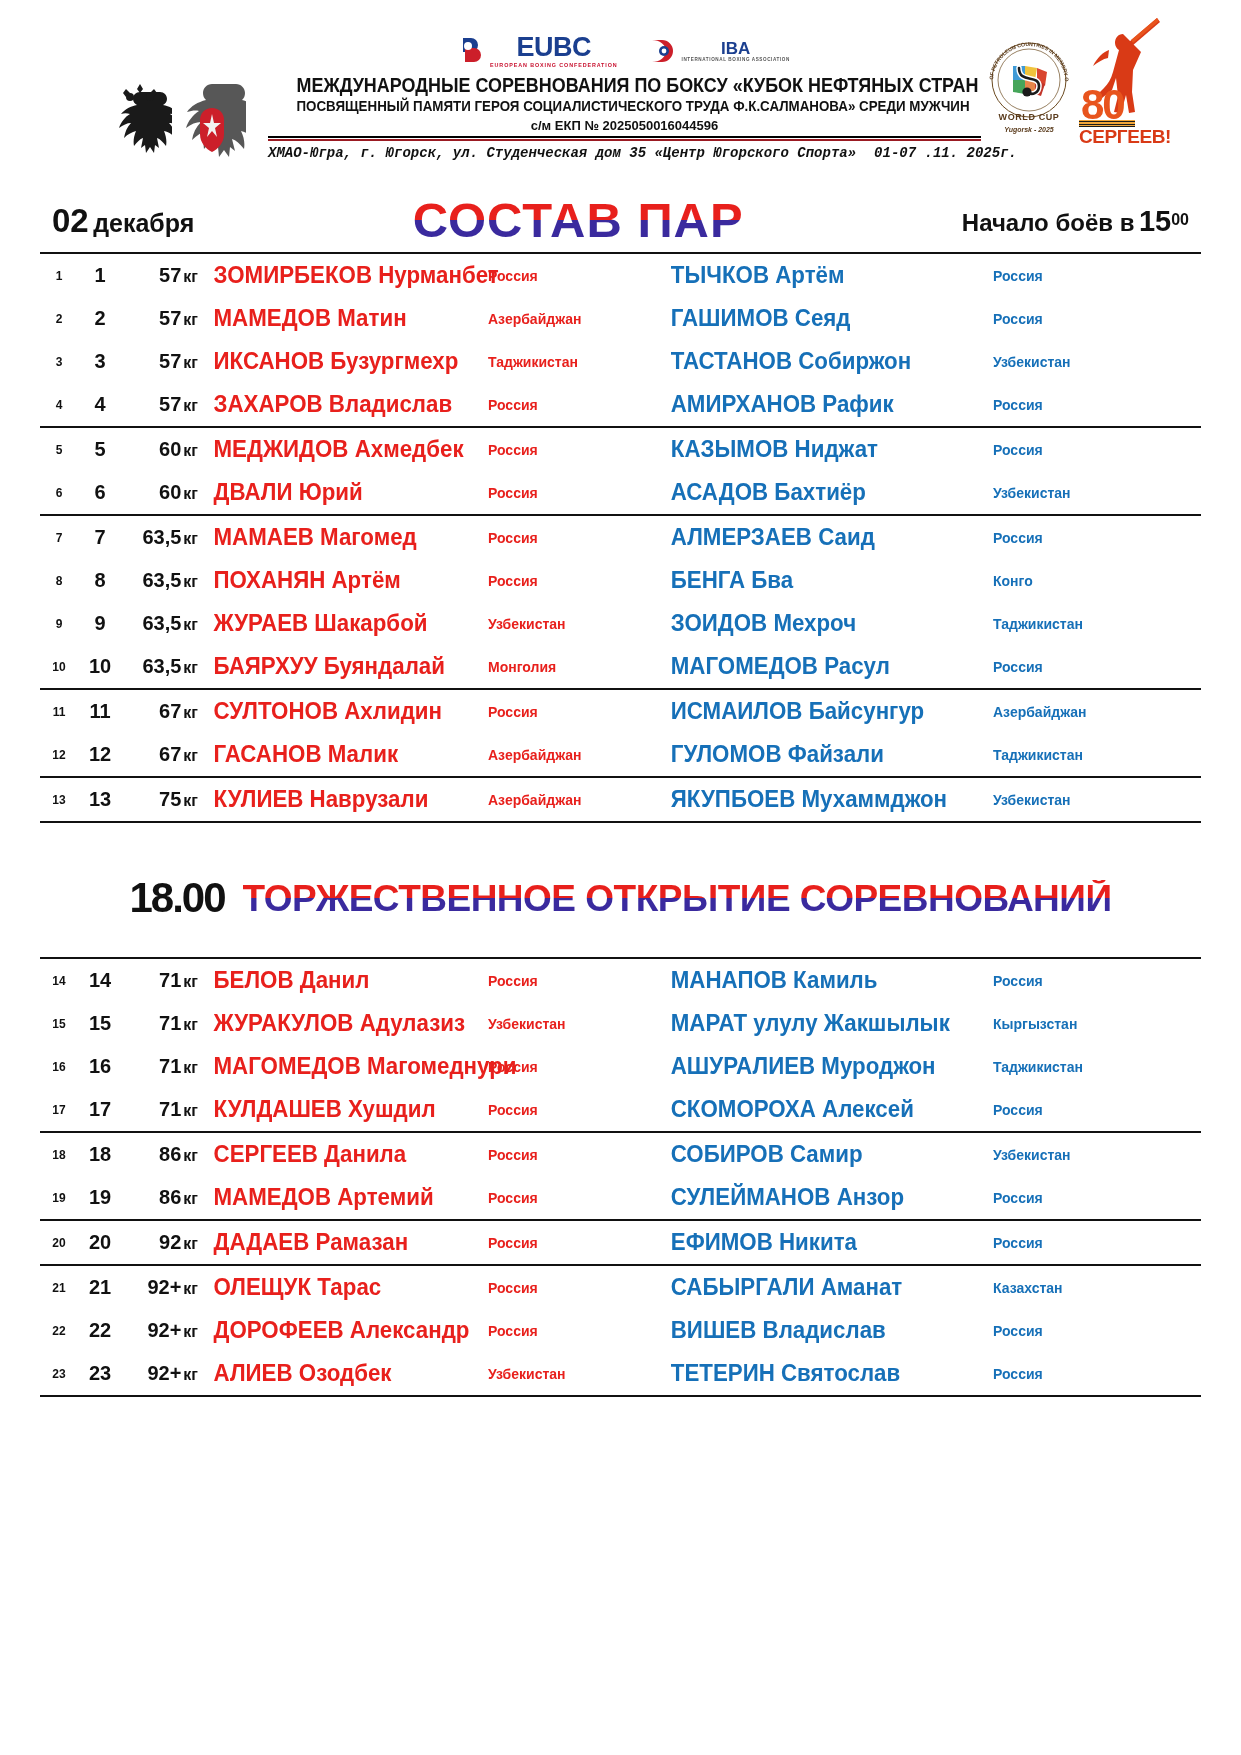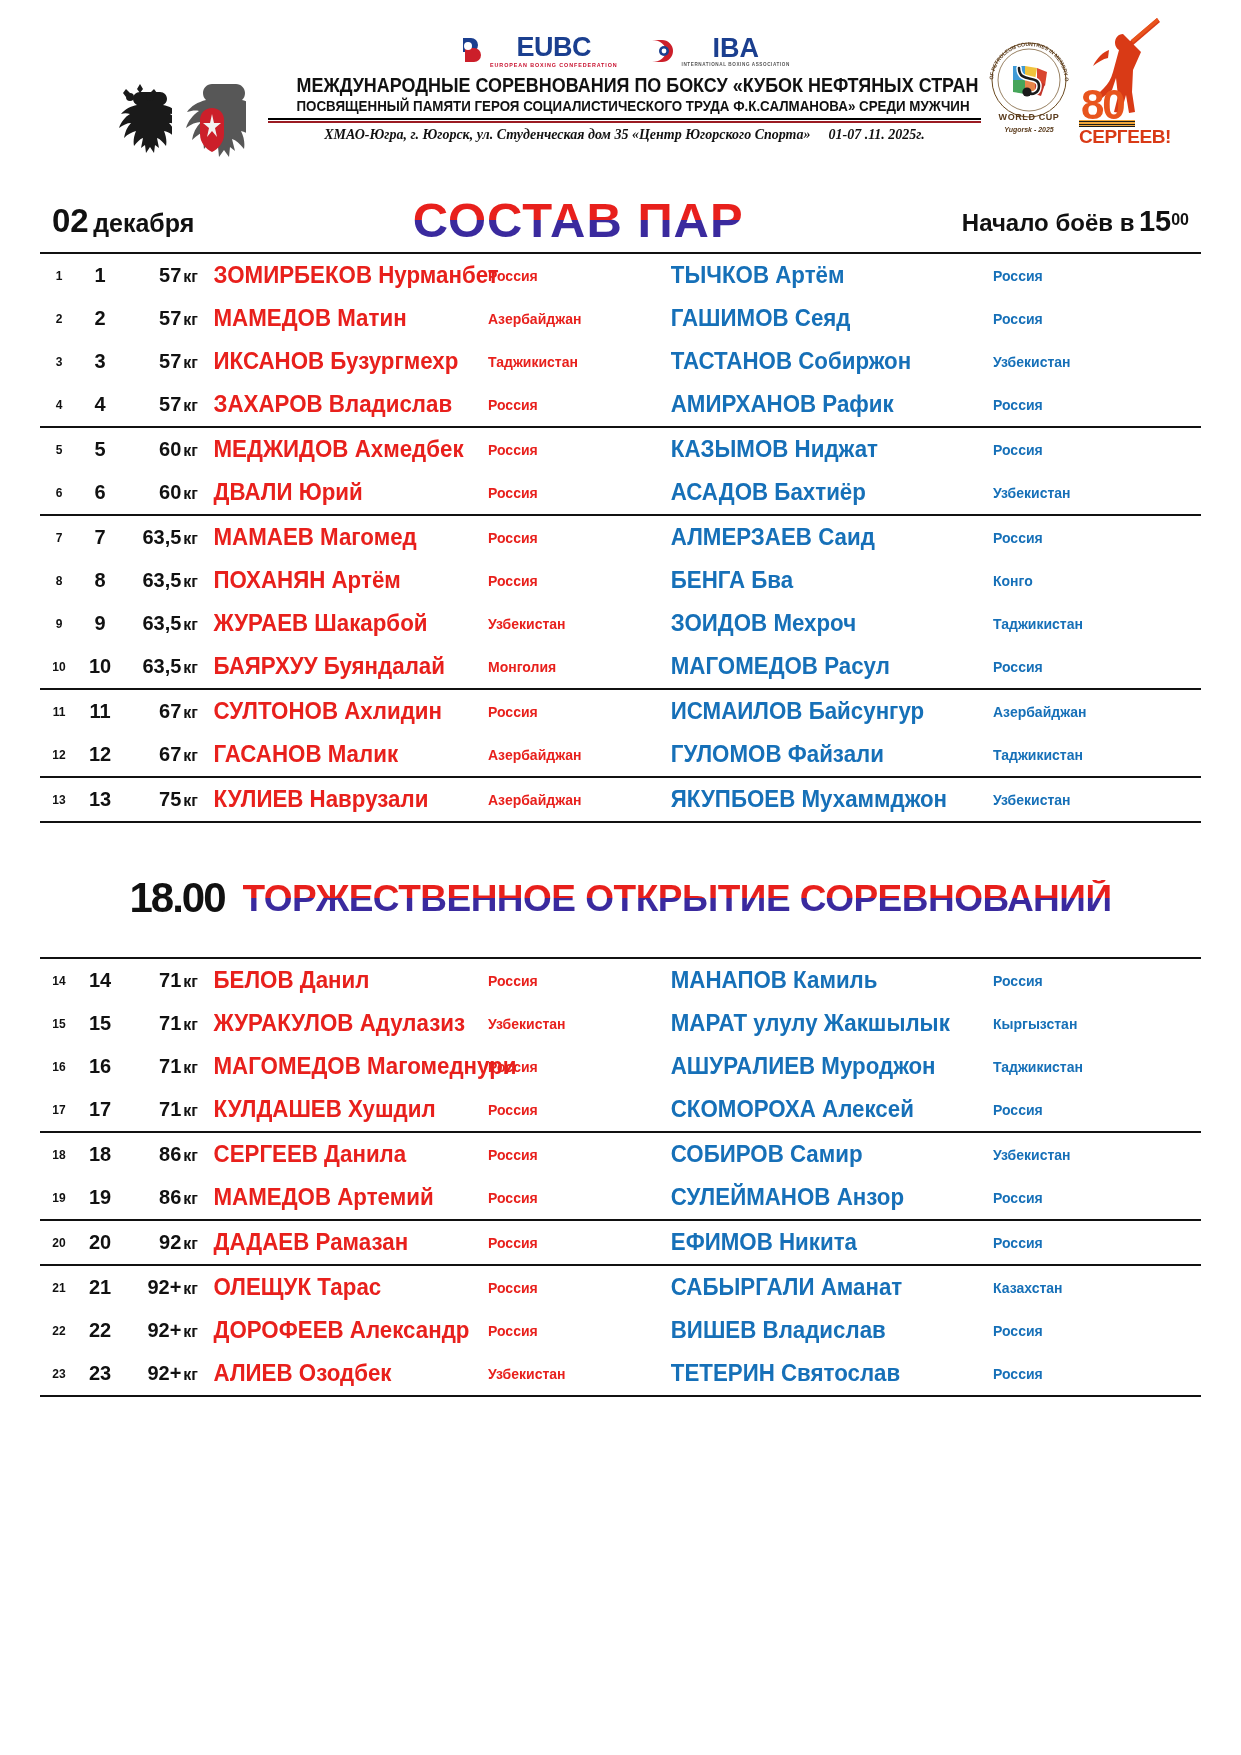--- a/index.html
+++ b/index.html
@@ -61,21 +61,21 @@
     color: #c8102e;
     letter-spacing: 0.9px;
     text-align: left;
     margin-top: 1px;
   }
   .iba-logo { display: flex; align-items: center; gap: 4px; }
   .iba-mark { width: 28px; height: 28px; position: relative; }
   .iba-text {
     font-family: "Liberation Sans", sans-serif;
     font-weight: bold;
-    font-size: 27px;
+    font-size: 17px;
     color: #1b3f8f;
     line-height: 1;
   }
   .iba-sub {
     font-size: 4.6px;
     font-weight: bold;
     color: #555;
     letter-spacing: 0.6px;
     text-align: left;
   }
@@ -108,21 +108,21 @@
     margin-top: 3px;
   }
   .hdr-rule {
     margin-top: 3px;
     height: 5px;
     border-top: 2px solid #000;
     border-bottom: 2px solid #9b1b23;
     background: #fff;
   }
   .title-place {
-    font-family: Liberation Serif, serif;
+    font-family: Liberation Mono, monospace;
     font-style: italic;
     font-weight: bold;
     font-size: 14px;
     color: #111;
     margin-top: 4px;
     white-space: nowrap;
   }
   .title-place .dates { margin-left: 18px; }
 
   .hdr-logos-right {
@@ -396,20 +396,21 @@
           </svg>
           <div>
             <div class="iba-text">IBA</div>
             <div class="iba-sub">INTERNATIONAL BOXING ASSOCIATION</div>
           </div>
         </div>
       </div>
 
       <div class="title-main">МЕЖДУНАРОДНЫЕ СОРЕВНОВАНИЯ ПО БОКСУ «КУБОК НЕФТЯНЫХ СТРАН</div>
       <div class="title-sub">ПОСВЯЩЕННЫЙ ПАМЯТИ ГЕРОЯ СОЦИАЛИСТИЧЕСКОГО ТРУДА Ф.К.САЛМАНОВА» СРЕДИ МУЖЧИН</div>
+      <div class="title-ekp">с/м ЕКП № 2025050016044596</div>
       <div class="hdr-rule"></div>
       <div class="title-place">
         <span>ХМАО-Югра, г. Югорск, ул. Студенческая дом 35 «Центр Югорского Спорта»</span><span class="dates">01-07 .11. 2025г.</span>
       </div>
     </div>
 
     <div class="hdr-logos-right">
       <div class="wc-emblem">
         <svg class="wc-ring" viewBox="0 0 92 112">
           <defs>

